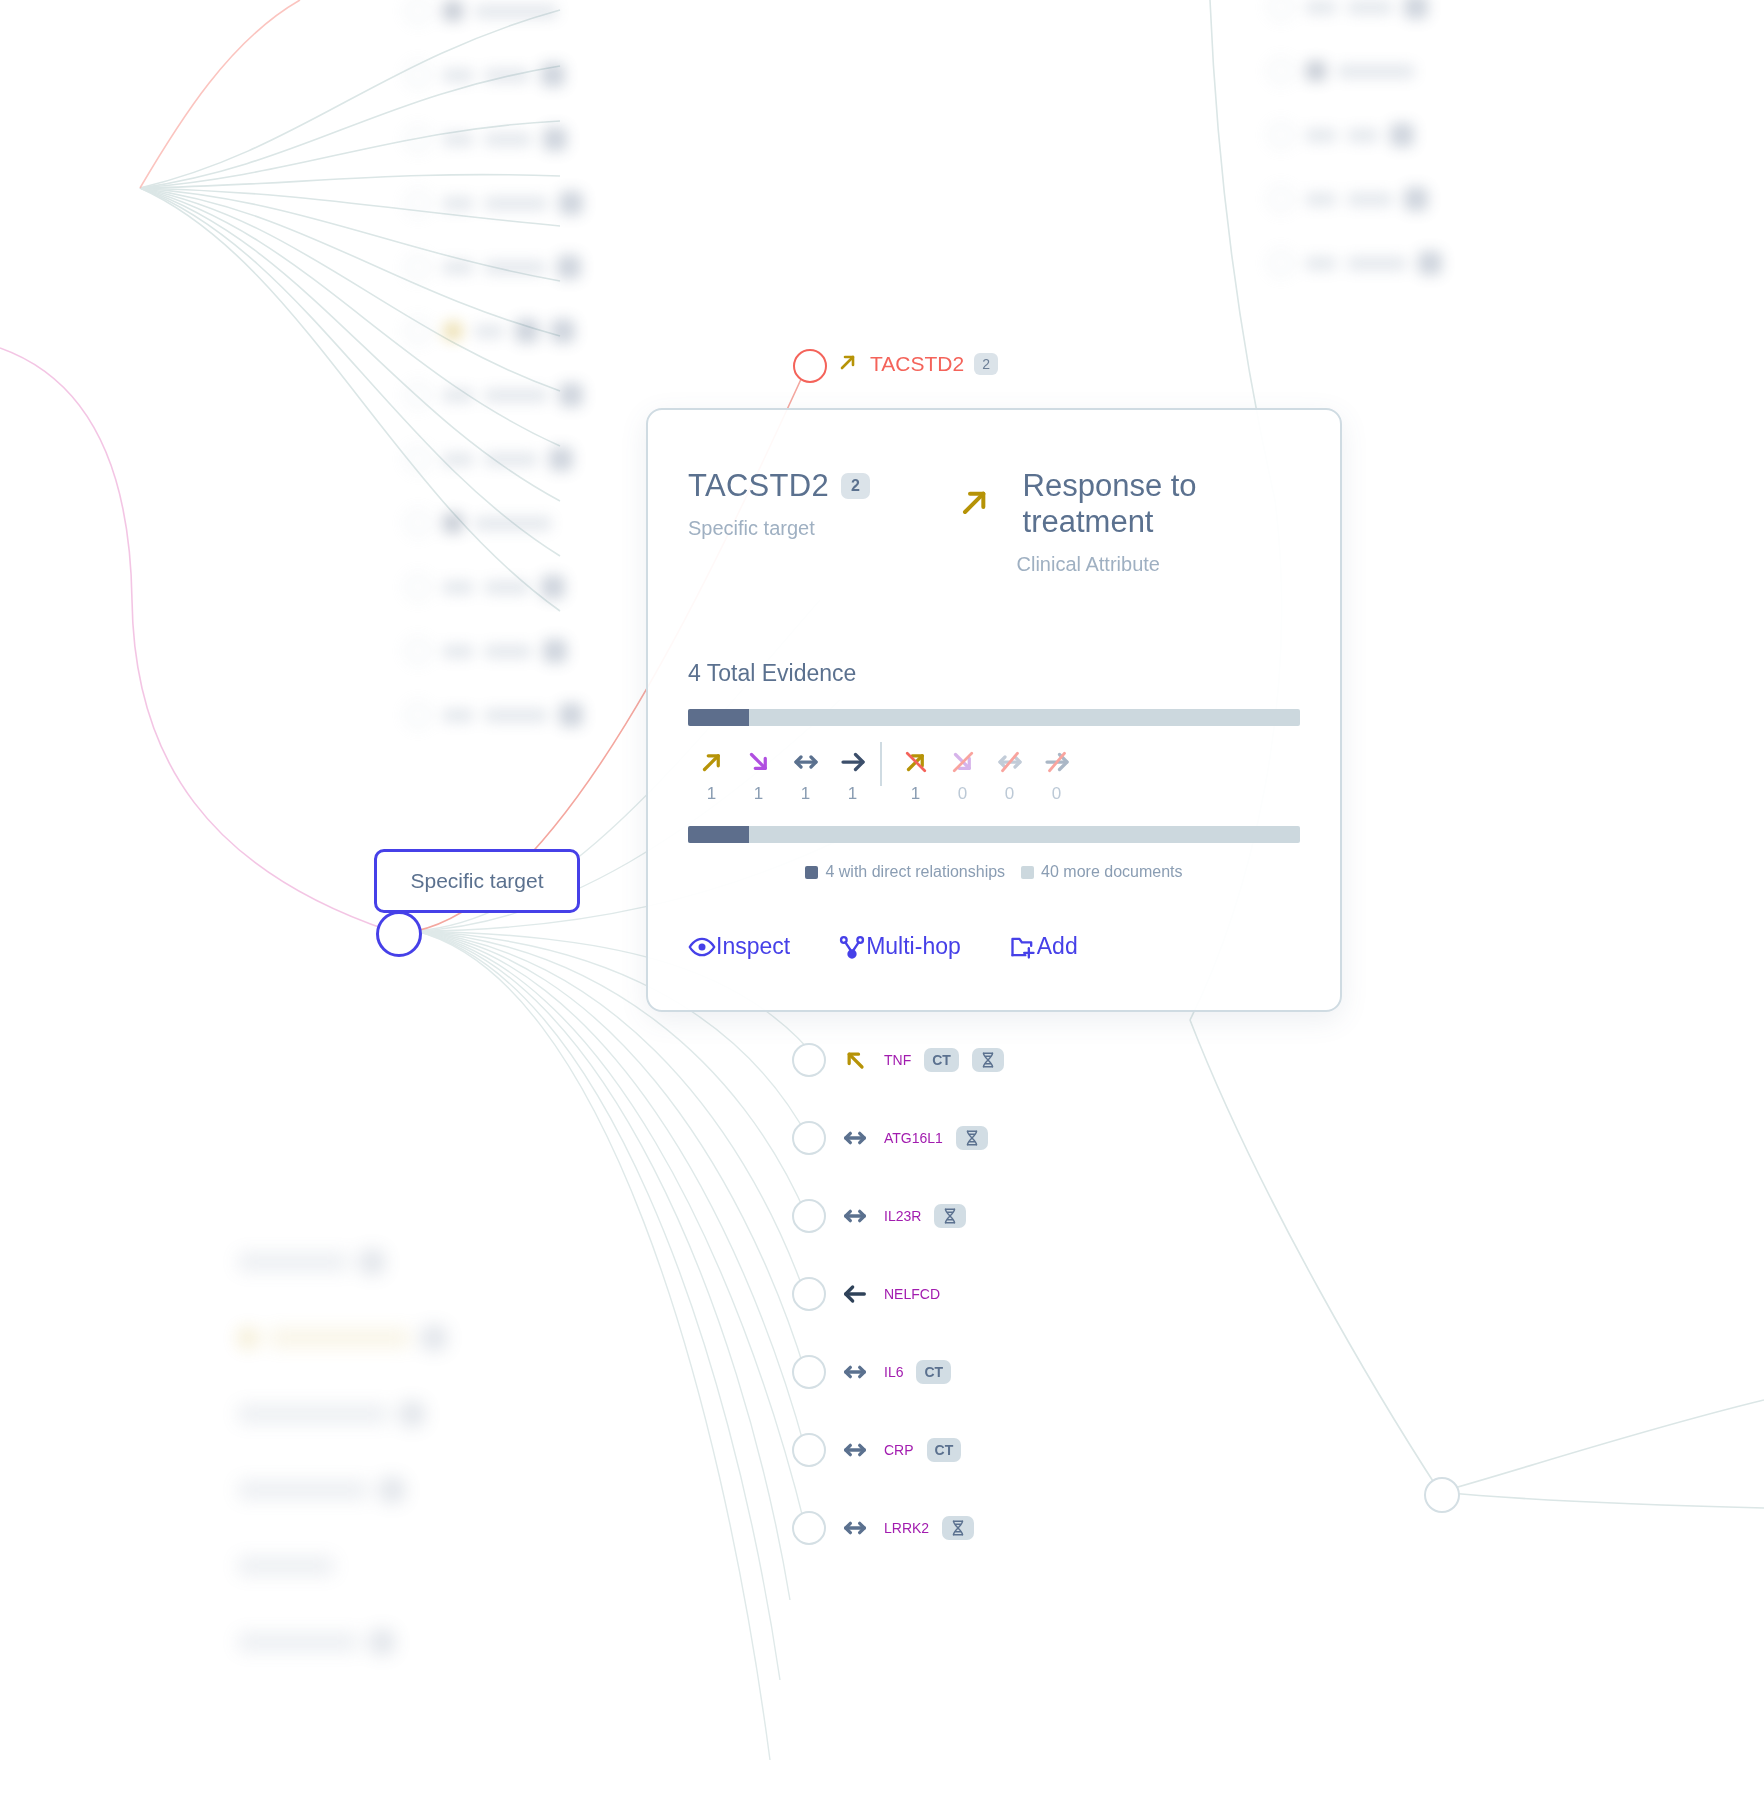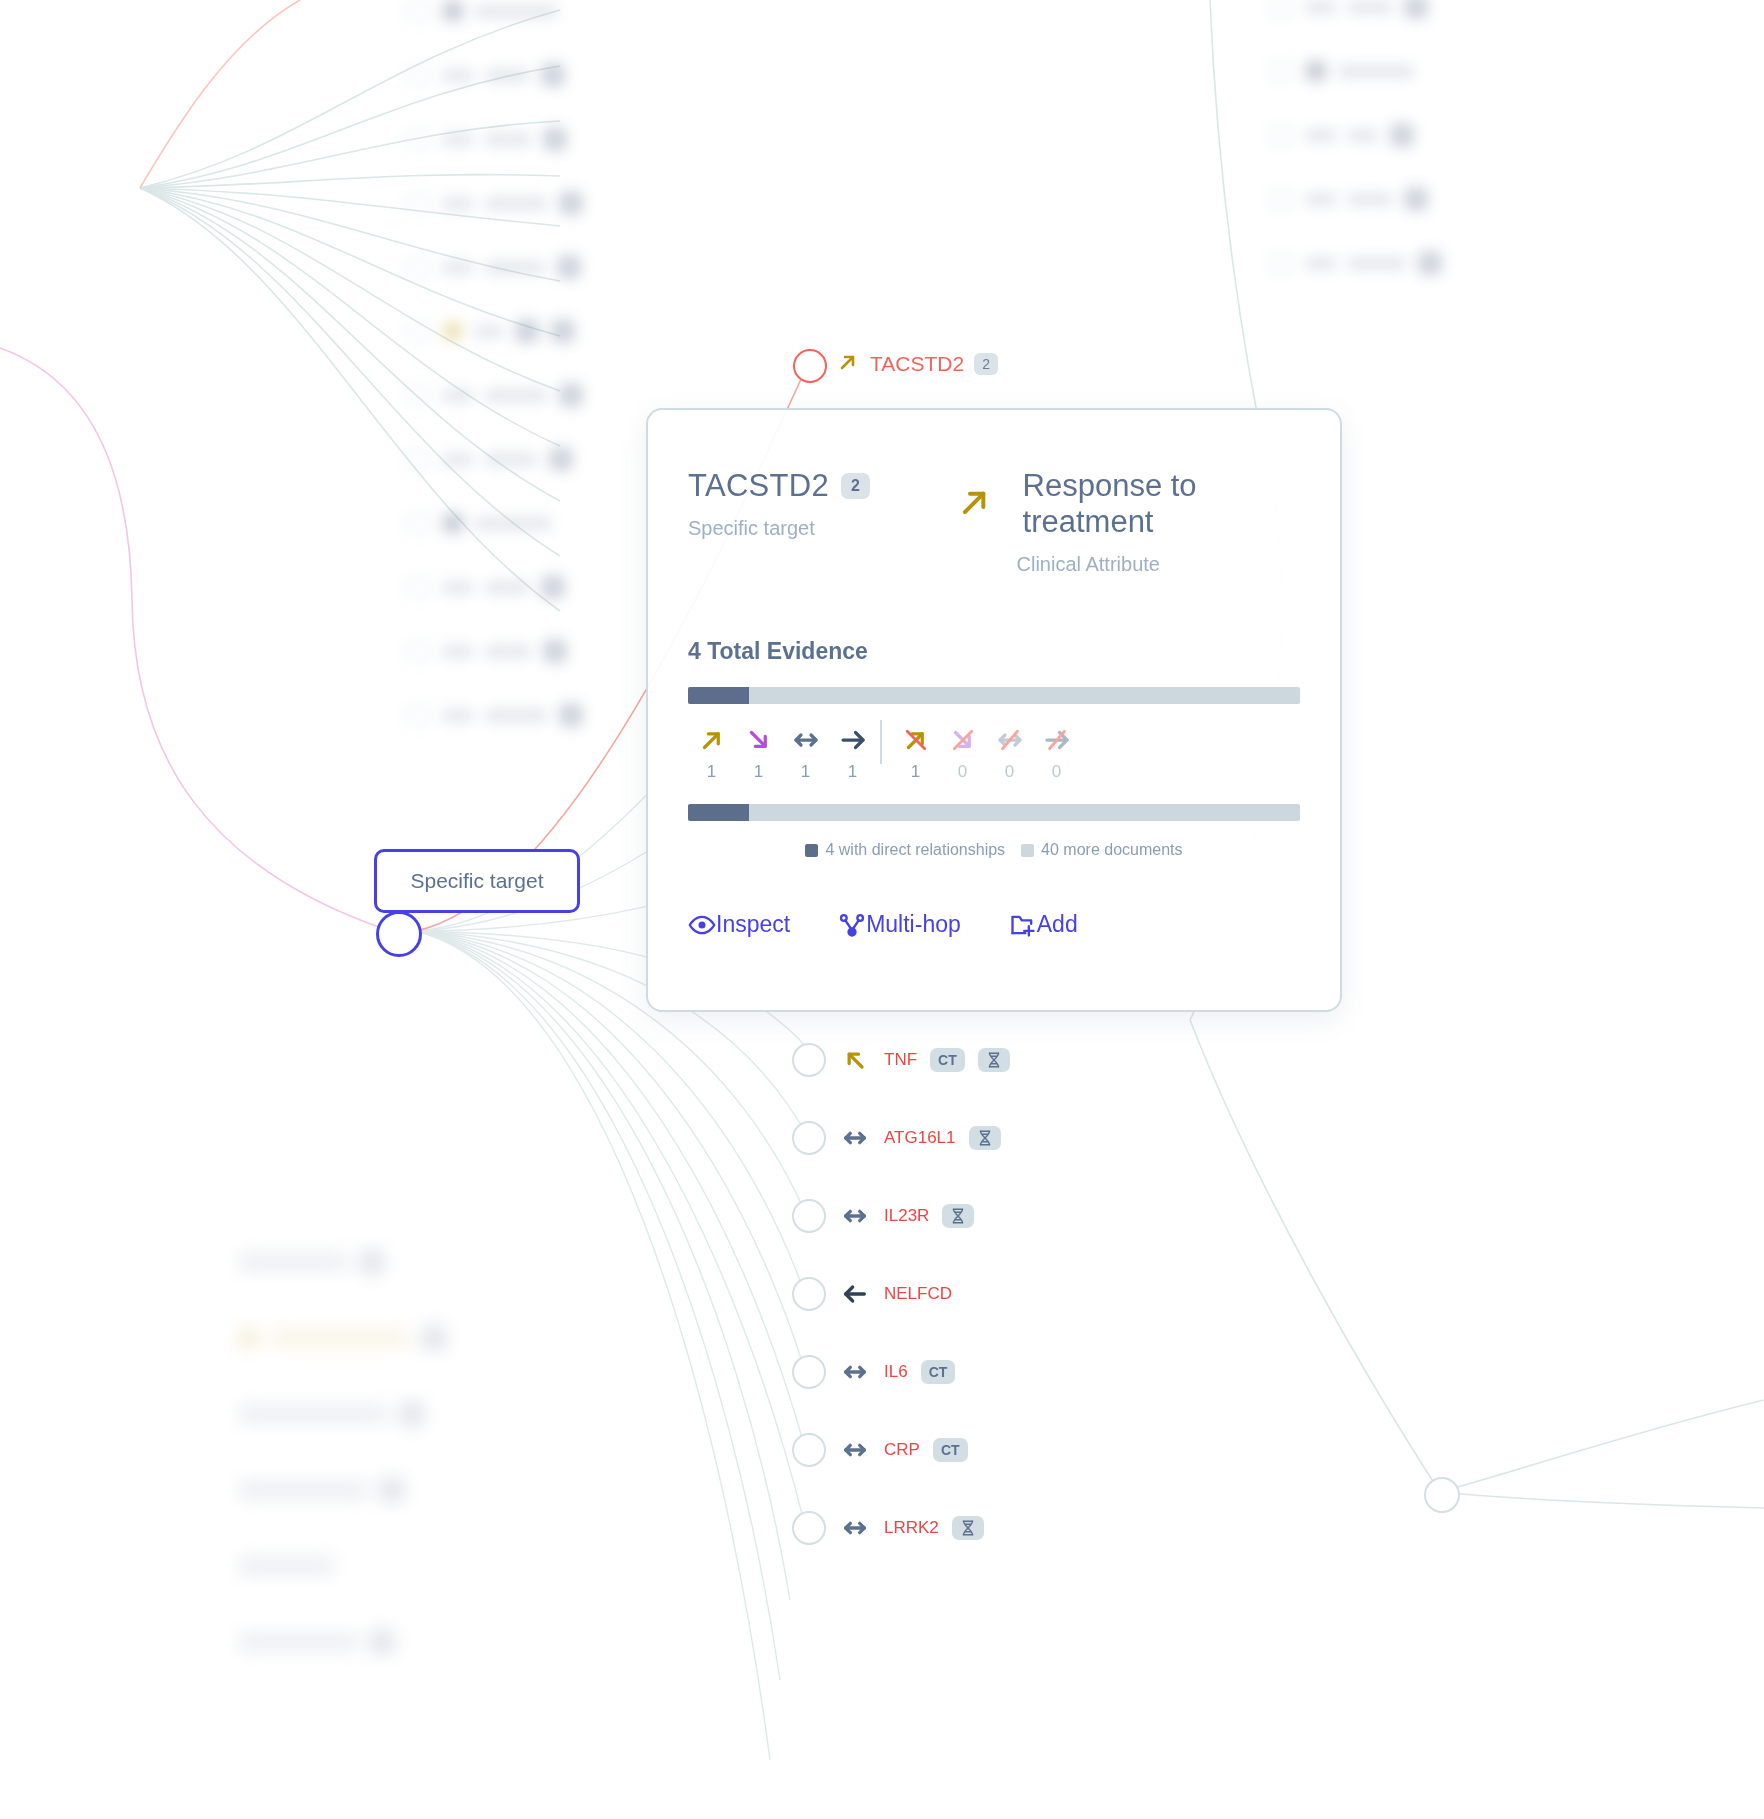--- a/index.html
+++ b/index.html
@@ -68,21 +68,21 @@
     background:#dbe3e9;color:#5b718f;border-radius:7px;
     padding:3px 10px;font-size:16px;font-weight:bold;line-height:20px;
   }
   .head-sub{margin-top:13px;font-size:20px;color:#9fb0c2;}
   .head-col.right{margin-left:4px;display:flex;flex-direction:column;}
   .rel-row{display:flex;align-items:center;gap:28px;}
   .rel-row .txt{font-size:31px;color:#5b718f;}
   .head-col.right .head-sub{margin-left:62px;}
 
   .section-title{font-size:23px;color:#5b718f;}
-  .evidence-title{margin-top:62px;font-weight:bold;}
+  .evidence-title{margin-top:84px;}
   .bar{
     margin-top:22px;height:17px;border-radius:2px;background:#ccd8de;
     width:612px;position:relative;overflow:hidden;
   }
   .bar .fill{position:absolute;left:0;top:0;bottom:0;background:#5d6e8c;}
 
   .ev-icons{display:flex;align-items:flex-start;margin-top:16px;}
   .ev-item{width:47px;display:flex;flex-direction:column;align-items:center;}
   .ev-item .glyph{height:40px;display:flex;align-items:center;justify-content:center;}
   .ev-item .count{margin-top:2px;font-size:17px;color:#8a9db3;}
@@ -103,21 +103,21 @@
     margin-top:52px;display:flex;align-items:center;gap:48px;
     color:#4640e8;font-size:23px;
   }
   .act{display:flex;align-items:flex-start;cursor:pointer;}
 
   
   .rows{position:absolute;left:792px;top:1040px;}
   .row{display:flex;align-items:center;height:39px;margin-bottom:39px;gap:13px;}
   .row .node{width:30px;height:30px;border-radius:50%;border:2px solid #d4dfe4;background:#fff;flex:none;}
   .row .glyph{width:32px;display:flex;align-items:center;justify-content:center;flex:none;}
-  .row .lbl{font-size:17px;color:#ef4444;white-space:nowrap;}
+  .row .lbl{font-size:14px;color:#a21caf;white-space:nowrap;}
   .chip{
     background:#d2dde4;color:#5b718f;border-radius:7px;
     font-size:14px;font-weight:bold;padding:4px 8px;line-height:16px;
   }
   .chip.dna{padding:3px 7px;display:flex;align-items:center;}
 </style>
 </head>
 <body>
 
 <div class="canvas">

